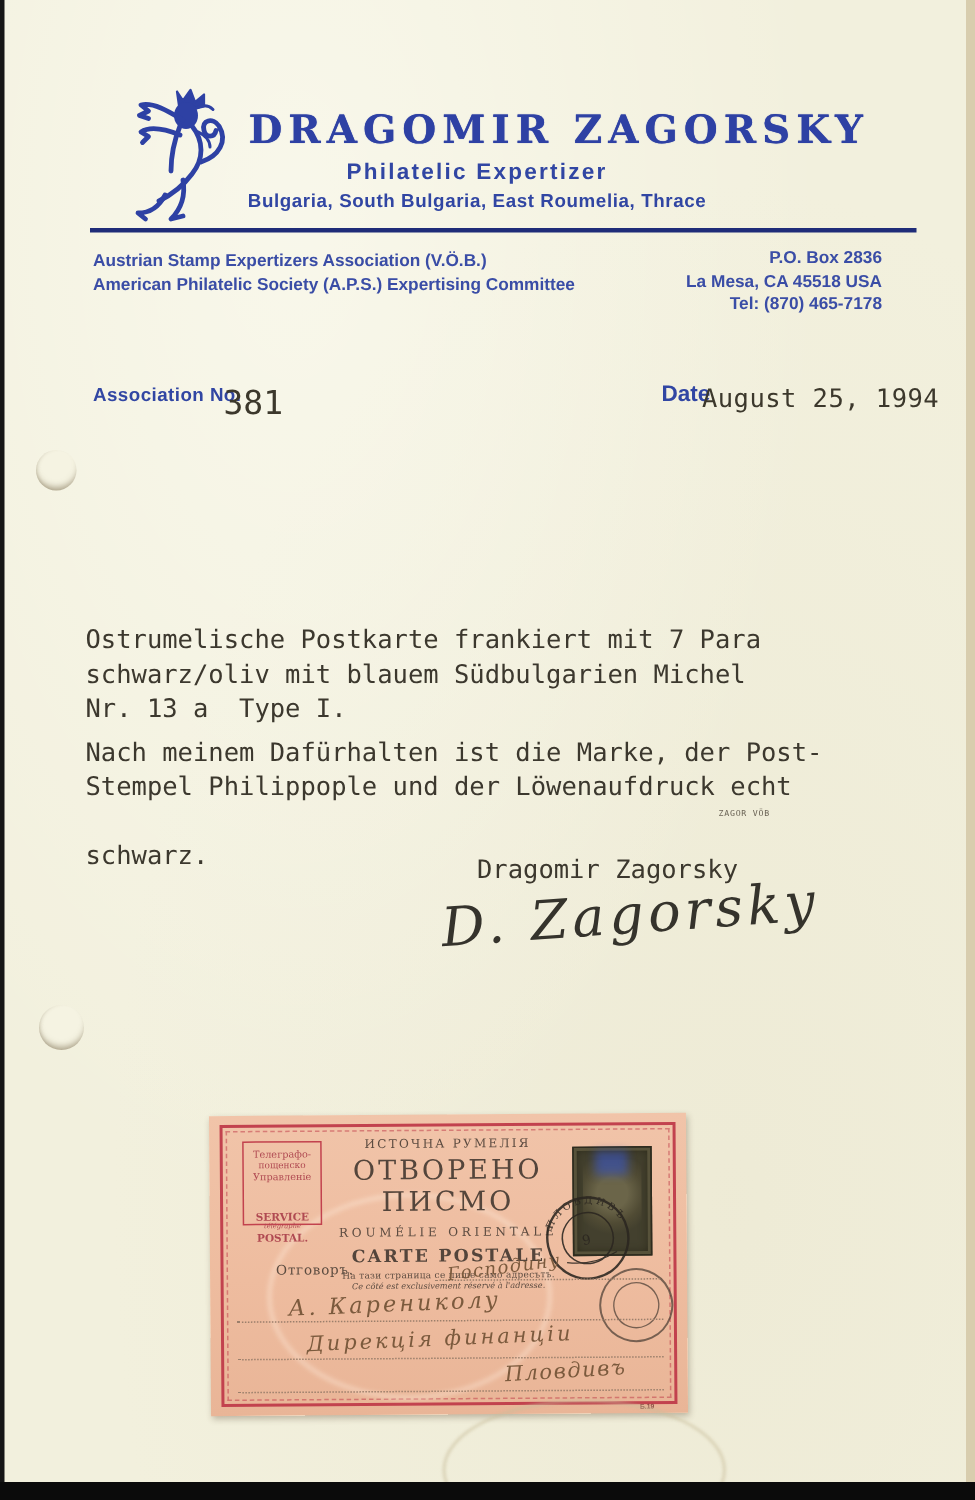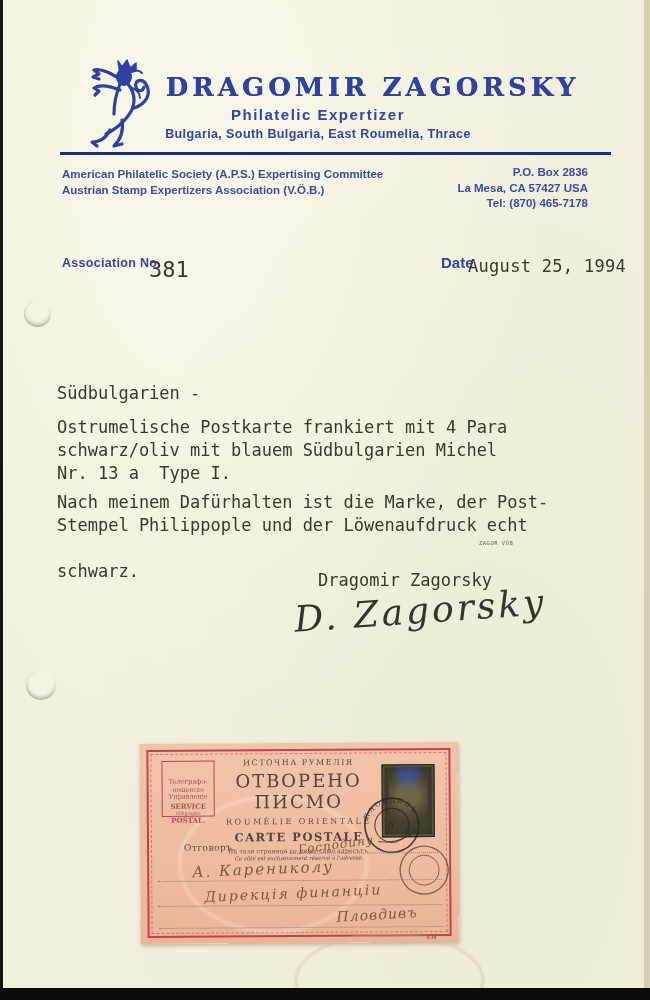--- a/index.html
+++ b/index.html
@@ -44,25 +44,25 @@
   .hand-sig{left:294px;top:590px;font-family:"DejaVu Serif",serif;font-style:italic;
     font-size:36px;color:#35332c;transform:rotate(-4deg);letter-spacing:3px;}
   
   .card{left:140px;top:743px;width:318px;height:200px;
     background:linear-gradient(180deg,#f1c4a9 0%,#eebc9f 55%,#e9b597 100%);
     transform:rotate(-0.4deg);box-shadow:1px 2px 4px rgba(70,50,30,0.3);overflow:hidden;}
   .card-frame{position:absolute;left:7px;top:6px;right:7px;bottom:6px;border:2px solid #c2424e;}
   .card-frame::before{content:'';position:absolute;left:2px;top:2px;right:2px;bottom:2px;
     border:1px dashed rgba(194,66,78,0.55);}
   .svc-box{left:22px;top:17px;width:53px;height:56px;border:1px solid #c2424e;
-    color:#b04a52;text-align:center;font-family:"DejaVu Serif",serif;padding-top:16px;box-sizing:border-box;}
+    color:#b04a52;text-align:center;font-family:"DejaVu Serif",serif;padding-top:4px;box-sizing:border-box;}
   .svc1{font-size:6.5px;line-height:8px;}
   .svc2{font-size:6px;line-height:7px;}
   .svc3{font-size:6.5px;line-height:8px;}
-  .svc4{font-size:7px;line-height:9px;font-weight:bold;margin-top:1px;}
+  .svc4{font-size:7px;line-height:9px;font-weight:bold;margin-top:18px;}
   .svc5{font-size:4.5px;line-height:5px;font-style:italic;}
   .svc6{font-size:7px;line-height:9px;font-weight:bold;}
   .reply{left:44px;top:99px;font-size:9px;color:#5c4c40;font-family:"DejaVu Serif",serif;letter-spacing:0.5px;}
   .center-col{left:58px;top:15px;width:202px;text-align:center;color:#5d4c41;font-family:"DejaVu Serif",serif;}
   .pc-country{font-size:8px;letter-spacing:1.5px;}
   .pc-heading{font-size:18px;letter-spacing:2px;margin-top:3px;color:#54453b;}
   .pc-sub{font-size:8px;letter-spacing:2.5px;margin-top:5px;}
   .pc-carte{font-size:11.5px;font-weight:bold;letter-spacing:1.5px;margin-top:4px;color:#54453b;}
   .pc-note1{font-size:6px;margin-top:3px;letter-spacing:0.2px;}
   .pc-note2{font-size:5.5px;font-style:italic;margin-top:1px;}
@@ -110,39 +110,38 @@
         <path d="M47 18 c4-2 8-2 11 1 M48 34 c5 2 8 6 8 10" stroke-width="2"></path>
       </g>
     </svg>
   </div>
   <div class="abs lh-name">DRAGOMIR ZAGORSKY</div>
   <div class="abs lh-regions">Bulgaria, South Bulgaria, East Roumelia, Thrace</div>
   <div class="abs lh-title">Philatelic Expertizer</div>
   <div class="abs divider"></div>
 
   <div class="abs affil">
+    <div>Austrian Stamp Expertizers Association (V.Ö.B.)</div>
     <div>American Philatelic Society (A.P.S.) Expertising Committee</div>
-    <div>Austrian Stamp Expertizers Association (V.Ö.B.)</div>
   </div>
   <div class="abs contact">
     <div>P.O. Box 2836</div>
-    <div>La Mesa, CA 57427 USA</div>
+    <div>La Mesa, CA 45518 USA</div>
     <div>Tel: (870) 465-7178</div>
   </div>
 
   <div class="abs cert-label">Association No.</div>
   <div class="abs cert-number">381</div>
   <div class="abs date-label">Date</div>
   <div class="abs date-value">August 25, 1994</div>
 
   <div class="abs hole hole1"></div>
   <div class="abs hole hole2"></div>
 
-  <div class="abs tline" style="top:383px">Südbulgarien -</div>
-  <div class="abs tline" style="top:417px">Ostrumelische Postkarte frankiert mit 4 Para</div>
+  <div class="abs tline" style="top:417px">Ostrumelische Postkarte frankiert mit 7 Para</div>
   <div class="abs tline" style="top:440px">schwarz/oliv mit blauem Südbulgarien Michel</div>
   <div class="abs tline" style="top:463px">Nr. 13 a  Type I.</div>
   <div class="abs tline" style="top:515px">Stempel Philippople und der Löwenaufdruck echt</div>
   <div class="abs tline" style="top:492px">Nach meinem Dafürhalten ist die Marke, der Post-</div>
   <div class="abs tline" style="top:561px">schwarz.</div>
   <div class="abs mark-tiny">ZAGOR VÖB</div>
 
   <div class="abs typed-sig">Dragomir Zagorsky</div>
   <div class="abs hand-sig">D. Zagorsky</div>
 

